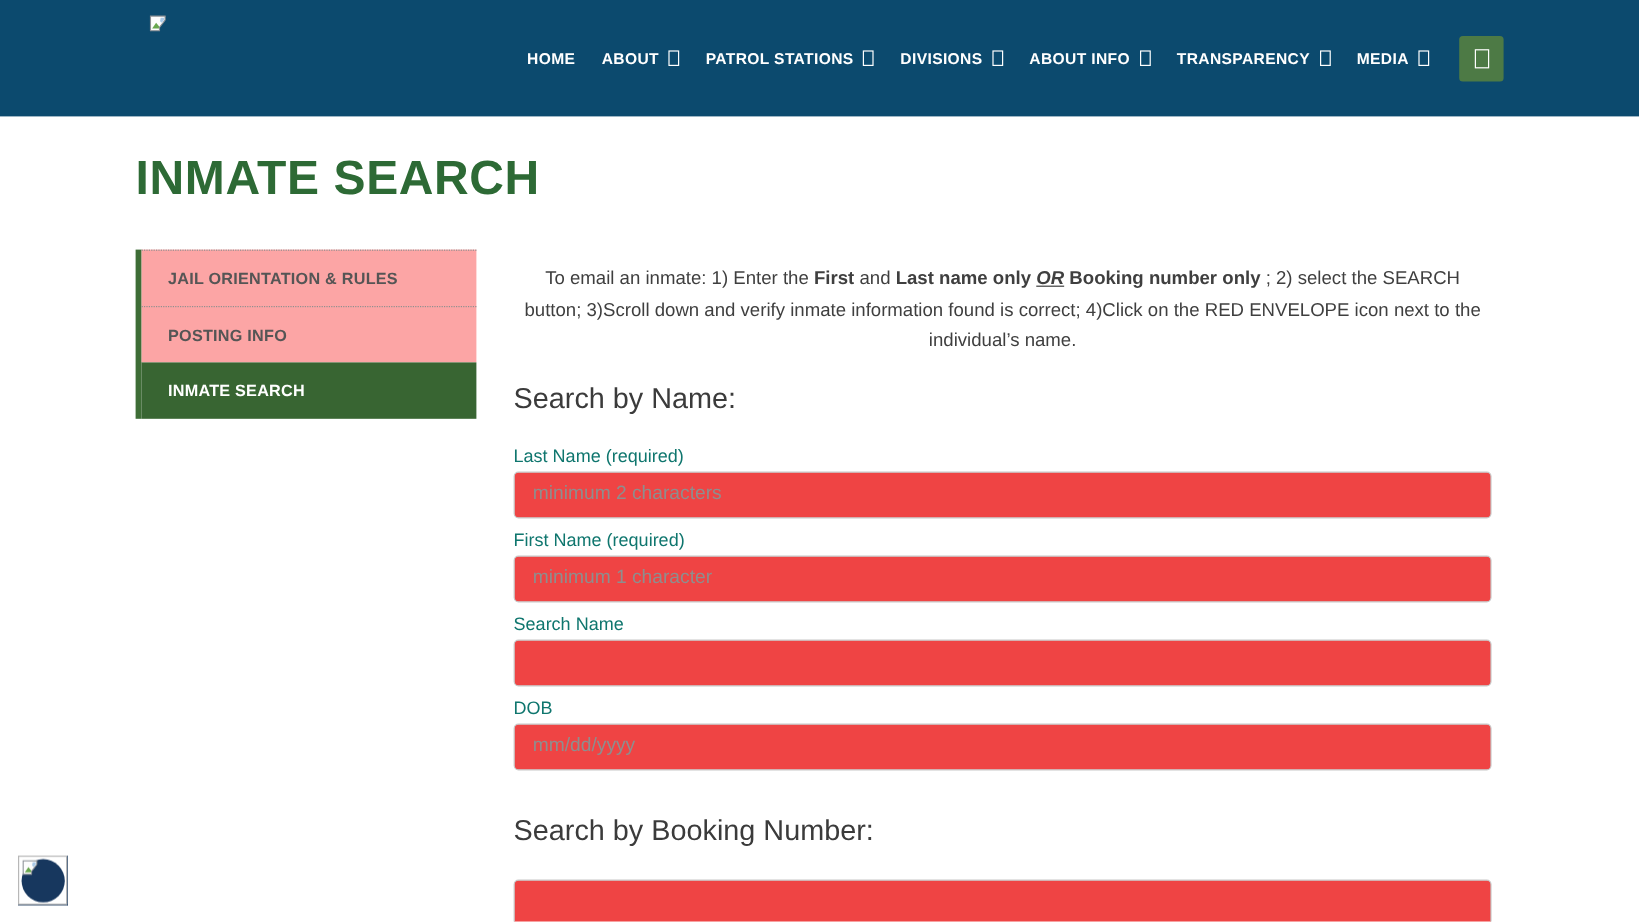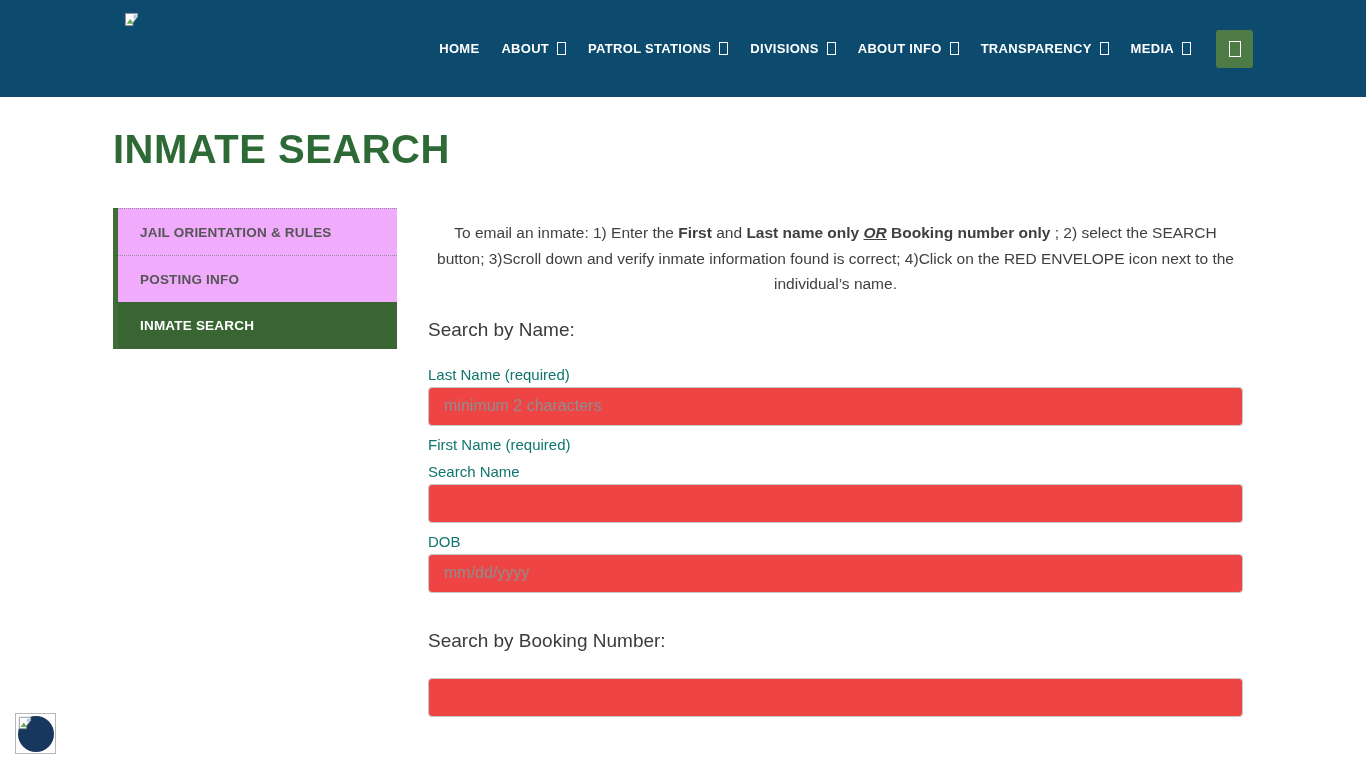--- a/index.html
+++ b/index.html
@@ -25,31 +25,31 @@
   .broken-img { display: inline-block; line-height: 0; }
 
   
   .page { width: 1140px; margin: 0 auto; }
   .page-title { margin-top: 30px; font-size: 40px; font-weight: bold; color: #2d6a35; letter-spacing: .5px; }
   .content-row { display: flex; margin-top: 36px; align-items: flex-start; }
 
   
   .sidebar { width: 284px; flex: 0 0 284px; border-left: 5px solid #3e6d36; }
   .sidebar-item { display: flex; align-items: center; height: 47px; padding-left: 22px;
-                  background: #f0abfc; color: #555; font-size: 13.5px; font-weight: bold;
+                  background: #fca5a5; color: #555; font-size: 13.5px; font-weight: bold;
                   letter-spacing: .2px; border-top: 1px dotted #8f8f8f; cursor: pointer; }
   .sidebar-item.active { background: #386532; color: #ffffff; border-top: none; }
 
   
   .main-col { margin-left: 31px; width: 815px; }
   .instructions { font-size: 15.5px; line-height: 25.5px; color: #3f3f3f; text-align: center;
                   margin-top: 12px; padding: 0 6px; }
   .instructions .b { font-weight: bold; }
   .instructions .biu { font-weight: bold; font-style: italic; text-decoration: underline; }
-  .section-heading { font-size: 19px; font-weight: 400; color: #3b3b3b; margin-top: 22px; }
+  .section-heading { font-size: 24px; font-weight: 400; color: #3b3b3b; margin-top: 22px; }
   .form-group { margin-top: 10px; }
   .form-group:first-of-type { margin-top: 25px; }
   .field-label { display: block; font-size: 15px; color: #0f766e; margin-bottom: 4px; }
   .text-input { width: 100%; height: 39px; border: 1px solid #c8c8c8; border-radius: 4px;
                 padding: 0 15px; font-size: 16px; font-family: "Liberation Sans", sans-serif;
                 color: #333; background: #ef4444; }
   .text-input::placeholder { color: #8e8e8e; opacity: 1; }
   .booking-heading { margin-top: 37px; }
   .booking-group { margin-top: 26px; }
 
@@ -132,20 +132,21 @@
 
       <h2 class="section-heading">Search by Name:</h2>
 
       <div class="form-group">
         <label class="field-label">Last Name (required)</label>
         <input class="text-input" type="text" placeholder="minimum 2 characters" style="">
       </div>
 
       <div class="form-group">
         <label class="field-label">First Name (required)</label>
+        <input class="text-input" type="text" placeholder="minimum 1 character" style="">
       </div>
 
       <div class="form-group">
         <label class="field-label">Search Name</label>
         <input class="text-input" type="text" placeholder="" style="">
       </div>
 
       <div class="form-group">
         <label class="field-label">DOB</label>
         <input class="text-input" type="text" placeholder="mm/dd/yyyy" style="">

